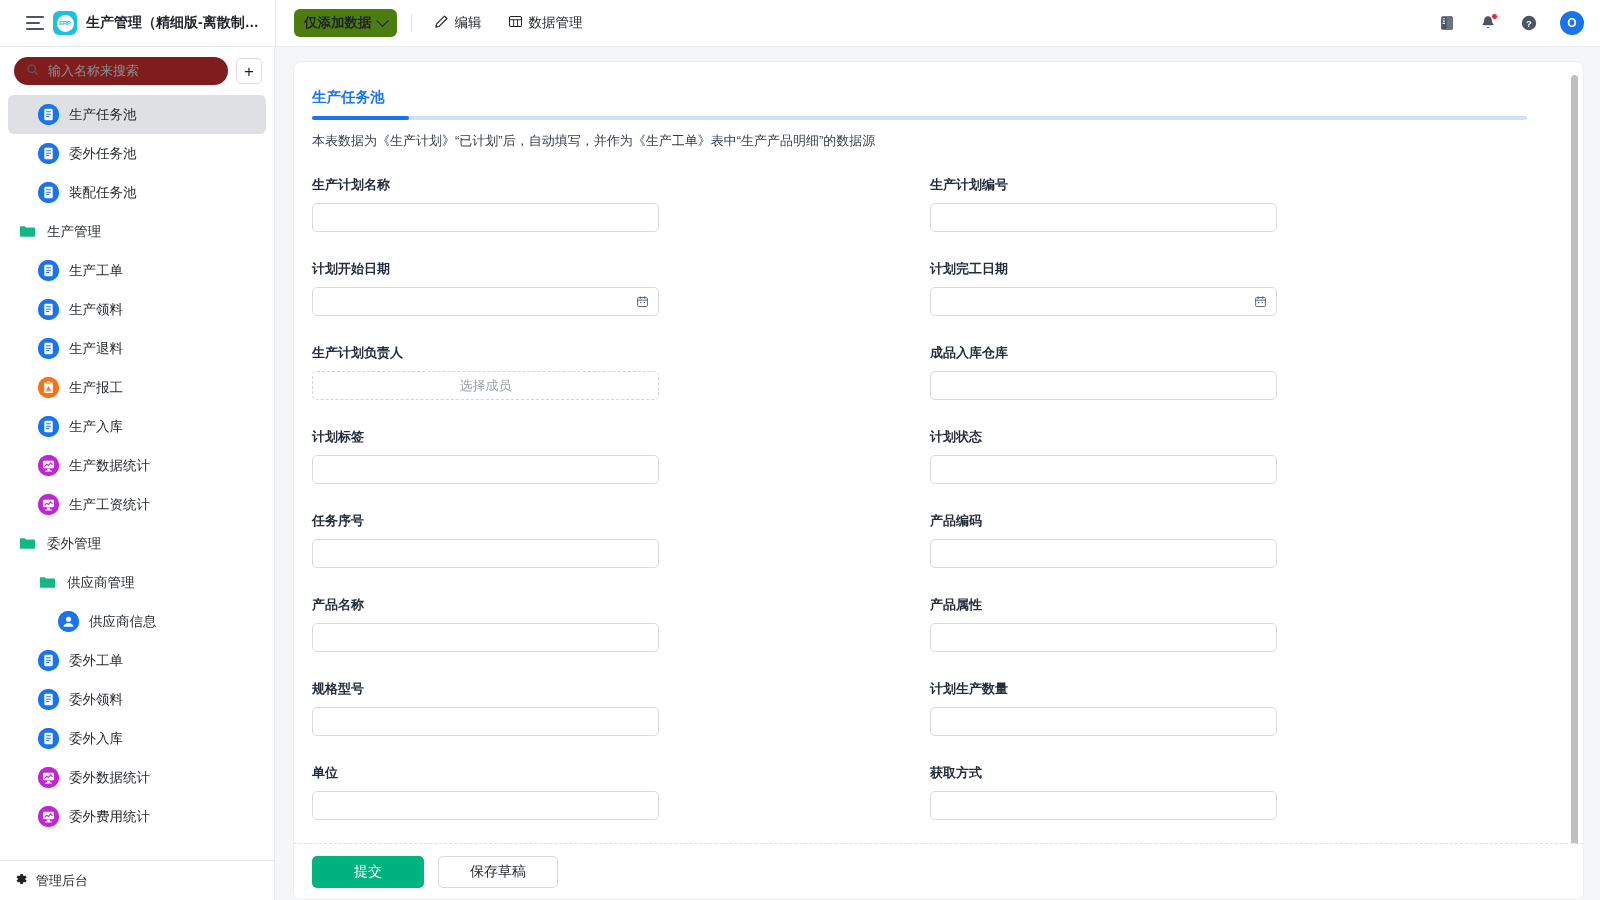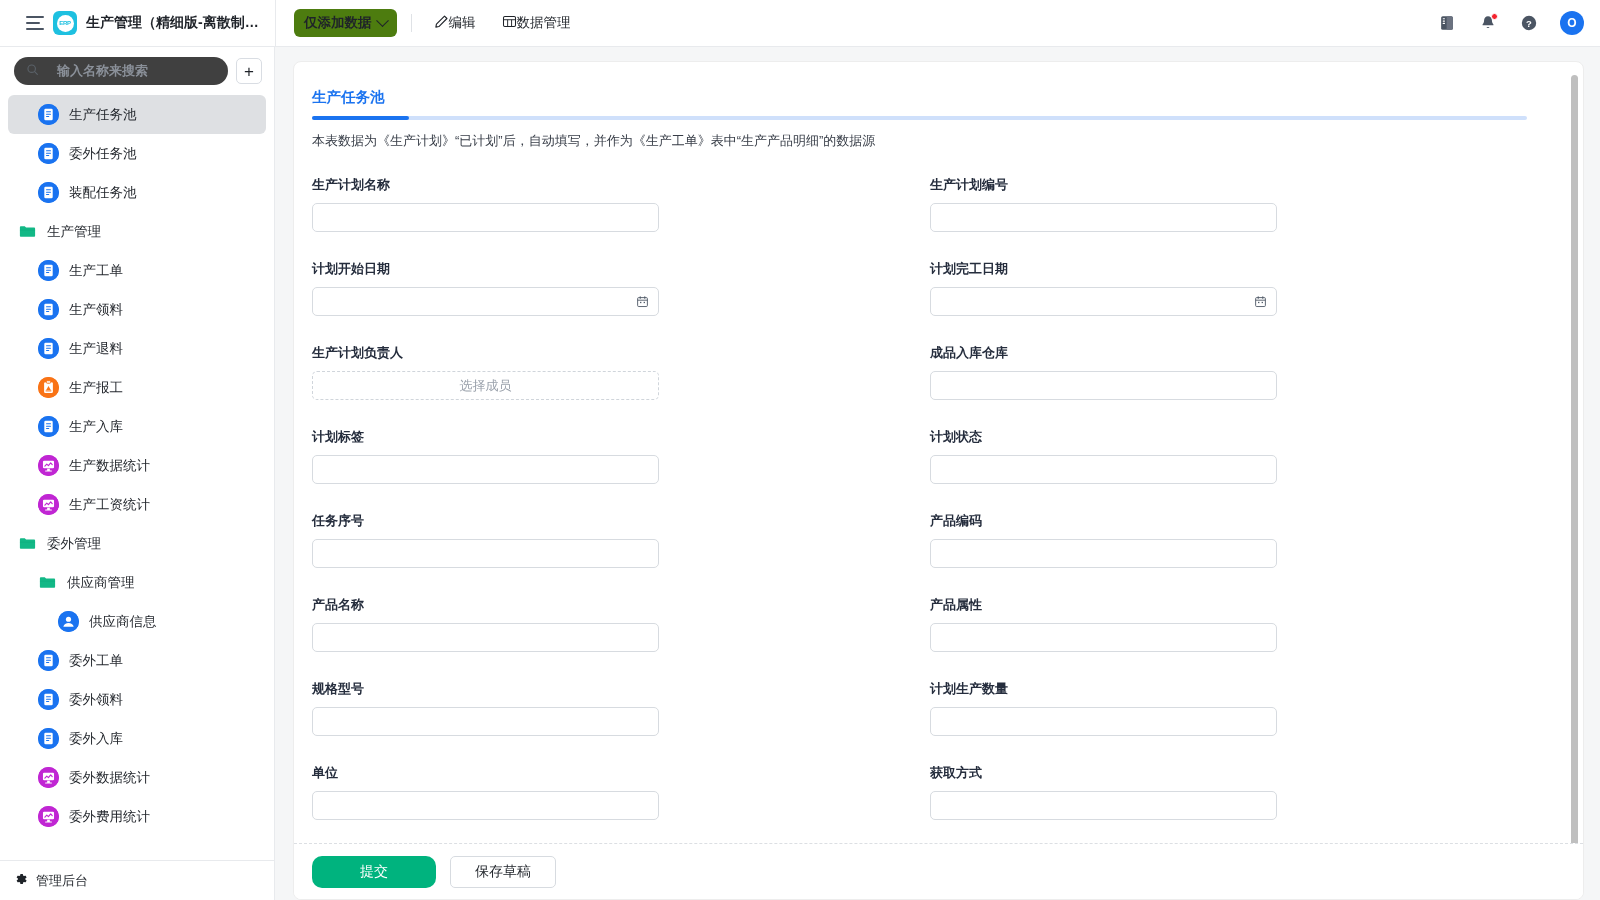--- a/index.html
+++ b/index.html
@@ -55,21 +55,21 @@
   .mode-pill {
     display:flex; align-items:center; gap:6px;
     background:#4d7c0f; border-radius:6px;
     height: 28px; padding: 0 10px;
     font-size: 13.5px; font-weight: 700; color:#1f2329;
     cursor:pointer;
   }
   .chev { width:9px; height:9px; border-right:1.6px solid #1f2329; border-bottom:1.6px solid #1f2329; transform: rotate(45deg) translate(-2px,-2px); }
   .tb-sep { width:1px; height:18px; background:#dfe2e6; margin: 0 14px; }
   .tb-btn {
-    display:flex; align-items:center; gap:0;
+    display:flex; align-items:center; gap:6px;
     font-size:13.5px; color:#1f2329; cursor:pointer;
     padding: 4px 8px; border-radius:5px;
   }
   .tb-icons { margin-left:auto; display:flex; align-items:center; gap:22px; }
   .ic { width:19px; height:19px; display:flex; align-items:center; justify-content:center; cursor:pointer; position:relative; }
   .badge-dot { position:absolute; top:-1px; right:-1px; width:7px; height:7px; border-radius:50%; background:#f5222d; border:1.5px solid #fff; }
   .avatar {
     width:24px; height:24px; border-radius:50%;
     background:#1a73f0; color:#fff; font-size:12px; font-weight:600;
     display:flex; align-items:center; justify-content:center; cursor:pointer;
@@ -80,24 +80,23 @@
 
   
   .sidebar {
     width: 275px; flex: 0 0 275px;
     background:#ffffff;
     border-right: 1px solid #e8eaed;
     display:flex; flex-direction:column; min-height:0;
   }
   .search-row { display:flex; align-items:center; gap:8px; padding: 10px 12px 8px 14px; }
   .search-box {
-    flex:1; height: 28px; border-radius: 14px; background:#404040;
-    display:flex; align-items:center; gap:18px; padding: 0 12px;
+    flex:1; height: 28px; border-radius: 14px; background:#7f1d1d;
+    display:flex; align-items:center; gap:9px; padding: 0 12px;
     cursor:text;
-    font-weight:bold;
   }
   .search-box .ph { font-size:13px; color:#8a9099; }
   .add-btn {
     width:26px; height:26px; border:1px solid #d9dde3; border-radius:5px;
     display:flex; align-items:center; justify-content:center;
     color:#1f2329; font-size:17px; cursor:pointer; background:#fff;
     line-height:1;
   }
 
   .nav { flex:1; overflow:hidden; padding-top: 2px; }
@@ -167,27 +166,27 @@
     cursor: grab;
   }
 
   .card-footer {
     height: 56px; flex:0 0 56px;
     border-top:1px dashed #dcdfe3;
     display:flex; align-items:center; gap:14px;
     padding-left: 18px; background:#fff;
   }
   .btn-primary {
-    width: 124px; height: 32px; border-radius:10px;
+    width: 112px; height: 32px; border-radius:5px;
     background:#00b37e; color:#ffffff; border:none;
     font-size:14px; font-family:inherit; cursor:pointer;
     display:flex; align-items:center; justify-content:center;
   }
   .btn-ghost {
-    width: 106px; height: 32px; border-radius:5px;
+    width: 120px; height: 32px; border-radius:5px;
     background:#ffffff; color:#1f2329; border:1px solid #d7dbe0;
     font-size:14px; font-family:inherit; cursor:pointer;
     display:flex; align-items:center; justify-content:center;
   }
 </style>
 </head>
 <body>
 
 <div class="app">
 

